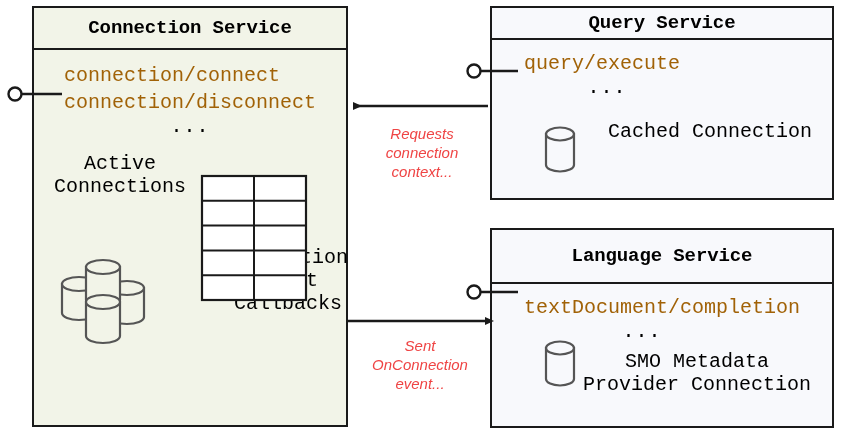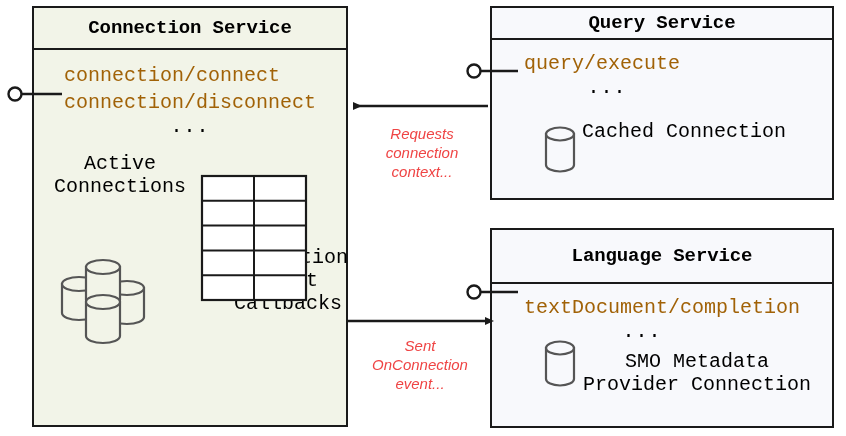--- a/index.html
+++ b/index.html
@@ -106,21 +106,21 @@
     </div>
   </div>
 
   <div class="uml-box" style="left:490px; top:6px; width:344px; height:194px; background:#f8f9fc;">
     <div class="box-header" style="height:32px;">
       <span>Query Service</span>
     </div>
     <div class="box-body" style="height:150px;border-radius:9px;">
       <div class="api-line" style="position:absolute; left:32px; top:12px;">query/execute</div>
       <div class="ellipsis-line" style="position:absolute; left:0; top:39px; width:230px;">...</div>
-      <div class="center-label" style="position:absolute; left:90px; top:80px; width:230px; text-align:left;">Cached Connection</div>
+      <div class="center-label" style="position:absolute; left:90px; top:80px; width:230px; text-align:right;">Cached Connection</div>
     </div>
   </div>
 
   <div class="uml-box" style="left:490px; top:228px; width:344px; height:200px; background:#f8f9fc;">
     <div class="box-header" style="height:54px;">
       <span>Language Service</span>
     </div>
     <div class="box-body" style="height:140px;">
       <div class="api-line" style="position:absolute; left:32px; top:12px;">textDocument/completion</div>
       <div class="ellipsis-line" style="position:absolute; left:0; top:39px; width:300px;">...</div>

